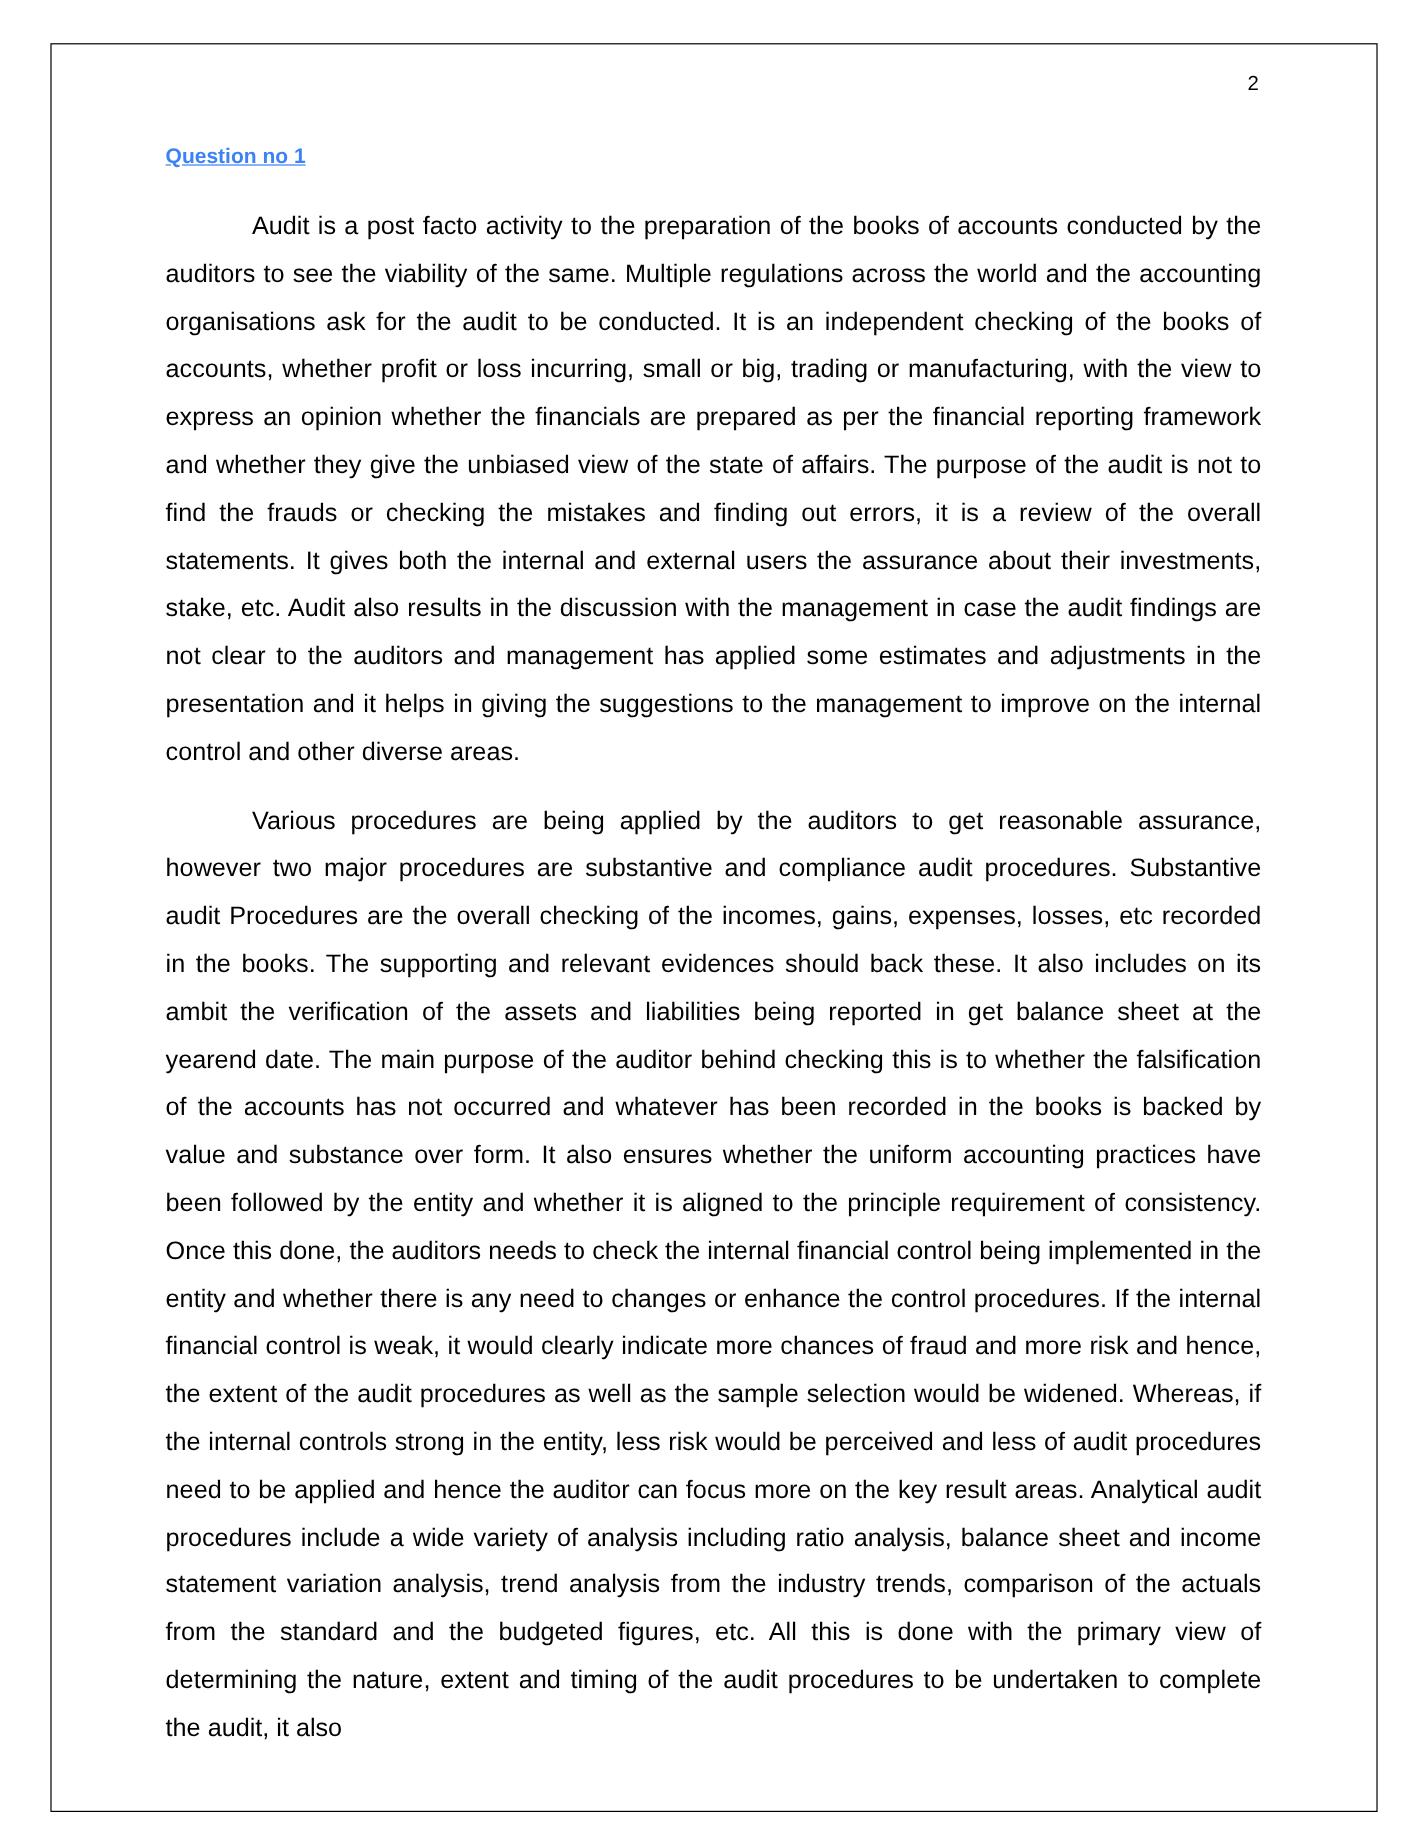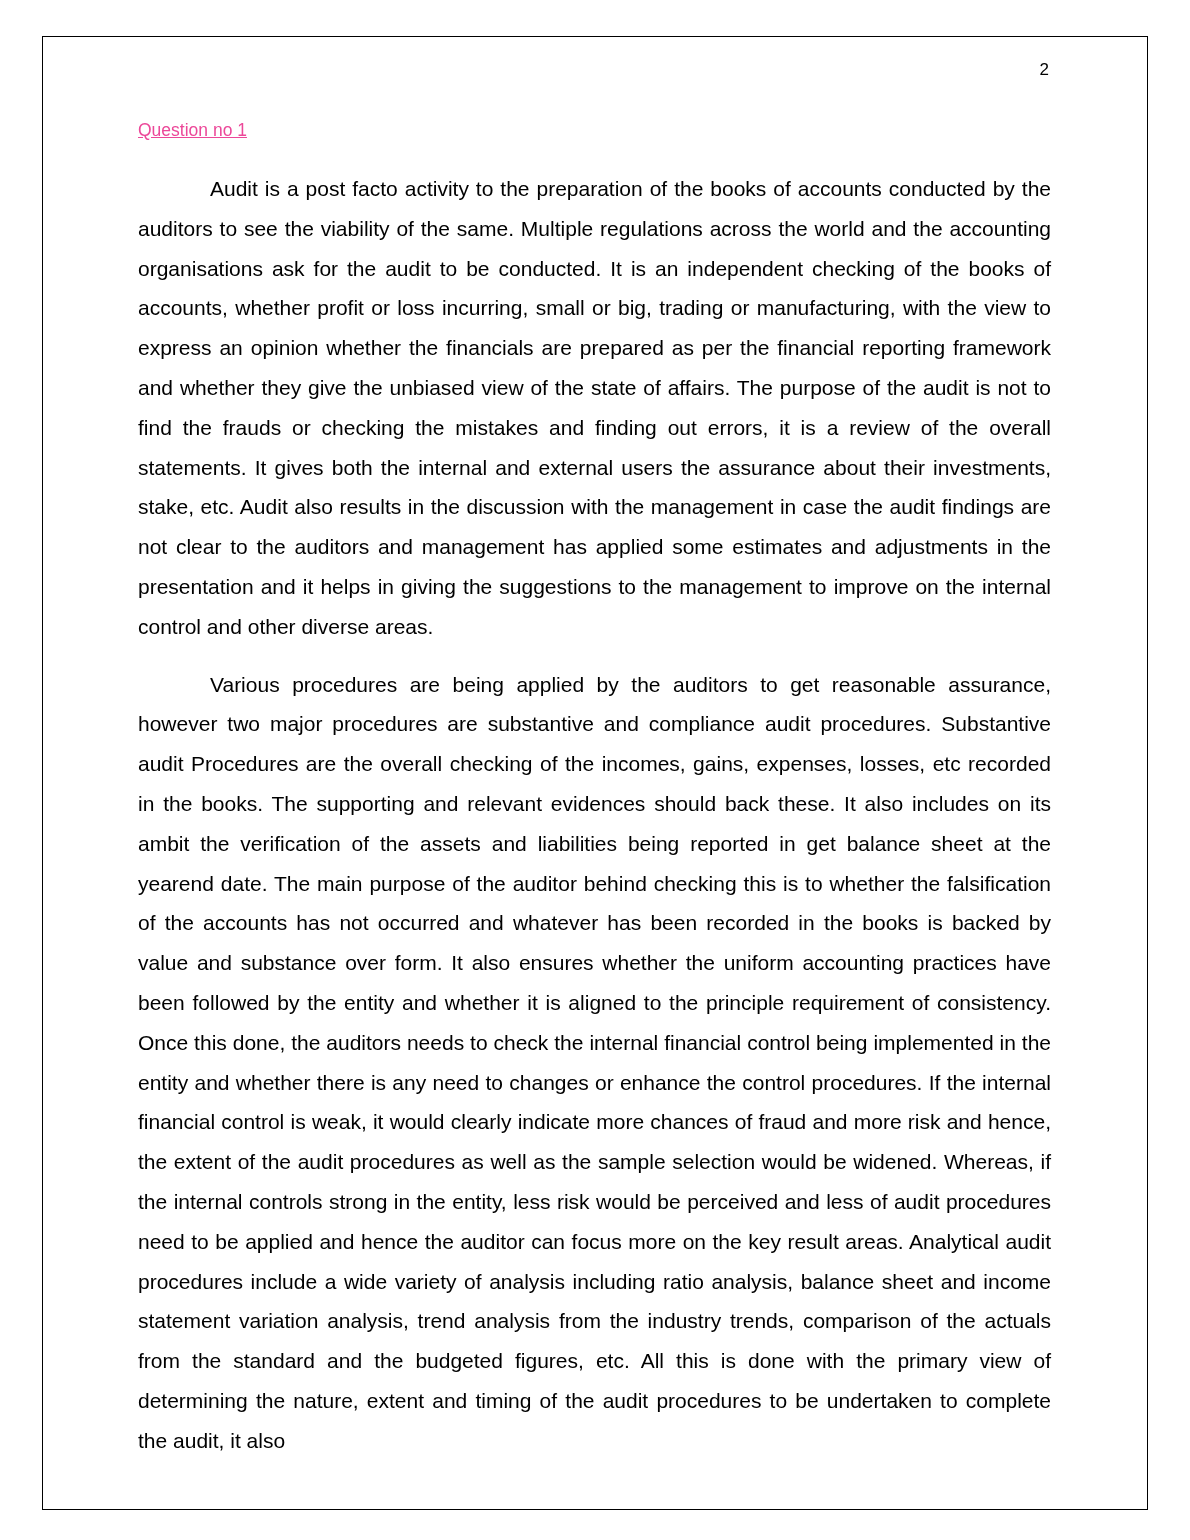--- a/index.html
+++ b/index.html
@@ -40,22 +40,22 @@
     text-align: right;
     font-family: "Liberation Sans", sans-serif;
     font-size: 17px;
     color: #000000;
     margin: 0 0 40px 0;
     padding-right: 2px;
   }
   .question-heading {
     font-family: "Liberation Sans", sans-serif;
     font-size: 17.5px;
-    font-weight: normal;
-    color: #ec4899;
+    font-weight: bold;
+    color: #3b82f6;
     text-decoration: underline;
     margin: 0 0 28px 0;
   }
   p.body-text {
     font-family: "Liberation Sans", sans-serif;
     font-size: 21px;
     line-height: 39.8px;
     color: #000000;
     text-align: justify;
     text-justify: inter-word;

